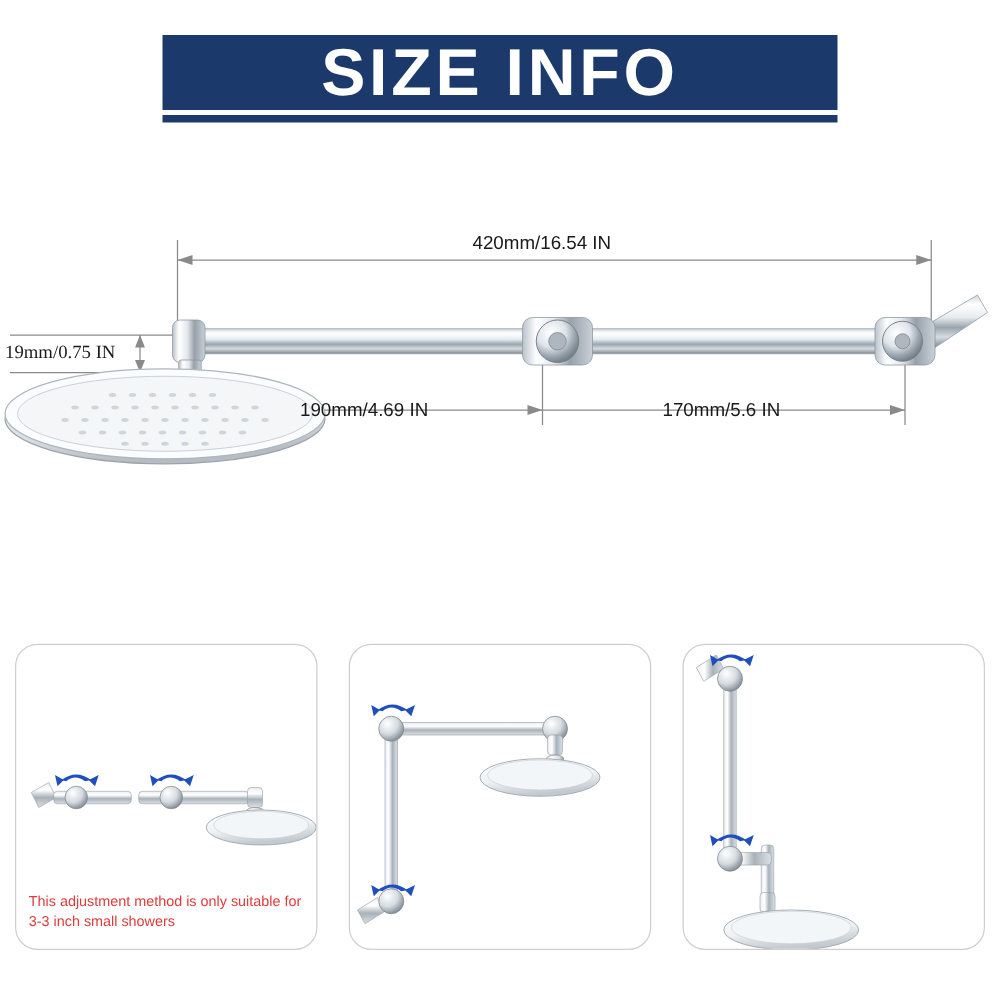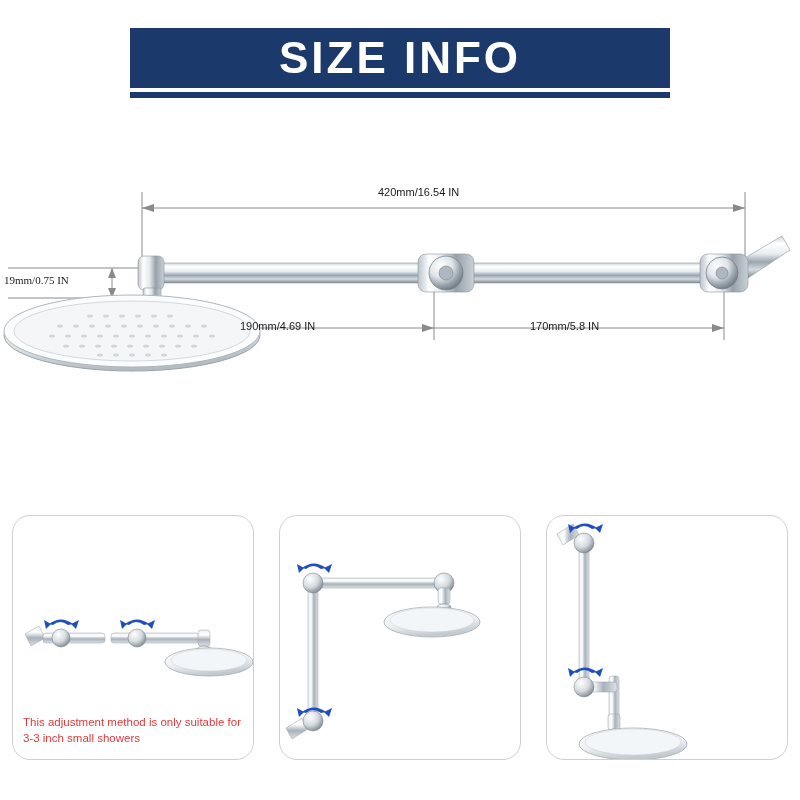--- a/index.html
+++ b/index.html
@@ -14,38 +14,38 @@
   
   .banner {
     position: absolute;
     left: 130px; top: 28px;
     width: 540px; height: 60px;
     background: #1b3a6b;
     display: flex; align-items: center; justify-content: center;
   }
   .banner-title {
     color: #ffffff;
-    font-size: 44px;
+    font-size: 53px;
     font-weight: bold;
     letter-spacing: 3px;
     line-height: 1;
   }
   .banner-underline {
     position: absolute;
     left: 130px; top: 92px;
     width: 540px; height: 6px;
     background: #1b3a6b;
   }
 
   
   .main-diagram { position: absolute; left: 0; top: 150px; width: 800px; height: 260px; }
 
   .dim-label {
     position: absolute;
-    font-size: 11px;
+    font-size: 15px;
     color: #1a1a1a;
     white-space: nowrap;
   }
 
   
   .cards { position: absolute; left: 0; top: 505px; width: 800px; height: 265px; }
   .card {
     position: absolute;
     width: 242px; height: 245px;
     border: 1px solid #cfcfcf;
@@ -218,21 +218,21 @@
           <ellipse cx="132" cy="205" rx="3" ry="1.6"></ellipse>
             <ellipse cx="148" cy="205" rx="3" ry="1.6"></ellipse>
           <ellipse cx="164" cy="205" rx="3" ry="1.6"></ellipse>
         </g>
       </g>
     </svg>
 
     <div class="dim-label" style="left:378px; top:36px;">420mm/16.54 IN</div>
     <div class="dim-label" style="left:4px; top:124px;font-family:Liberation Serif, serif;">19mm/0.75 IN</div>
     <div class="dim-label" style="left:240px; top:170px;">190mm/4.69 IN</div>
-    <div class="dim-label" style="left:530px; top:170px;">170mm/5.8 IN</div>
+    <div class="dim-label" style="left:530px; top:170px;">170mm/5.6 IN</div>
   </div>
 
   <div class="cards">
 
     <div class="card card-1">
       <svg width="242" height="245" viewBox="0 0 242 245">
         <defs>
           <linearGradient id="c1tube" x1="0" y1="0" x2="0" y2="1">
             <stop offset="0%" stop-color="#e9edf1"></stop>
               <stop offset="30%" stop-color="#ffffff"></stop>

